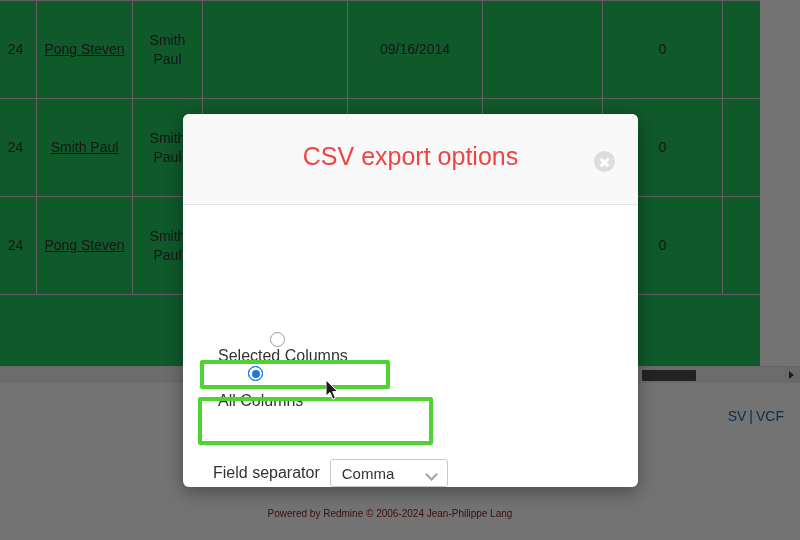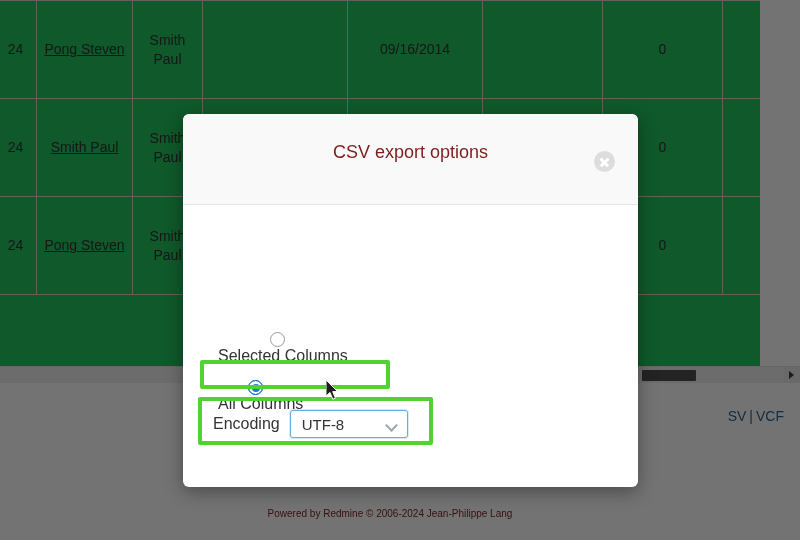--- a/index.html
+++ b/index.html
@@ -160,22 +160,22 @@
     background: #f9f9f9;
     border-bottom: 1px solid #e5e5e5;
     border-radius: 6px 6px 0 0;
   }
   .modal-title {
     position: absolute;
     left: 0;
     right: 0;
     top: 28px;
     text-align: center;
-    font-size: 18px;
-    color: #7f1d1d;
+    font-size: 25px;
+    color: #ef4444;
     font-weight: normal;
     margin: 0;
     padding: 0 48px;
   }
   .modal-close {
     position: absolute;
     right: 23px;
     top: 37px;
     width: 21px;
     height: 21px;
@@ -226,21 +226,21 @@
 
   .opt-row {
     position: absolute;
     display: flex;
     align-items: center;
     font-size: 16px;
     color: #333333;
     flex-direction: column;
   }
   #row-selected-columns { left: 35px; top: 127px; }
-  #row-all-columns      { left: 35px; top: 175px; }
+  #row-all-columns      { left: 35px; top: 161px; gap: 11px; }
 
   .radio {
     width: 15px;
     height: 15px;
     border-radius: 50%;
     border: 1px solid #9a9a9a;
     background: #ffffff;
     box-sizing: border-box;
     margin-right: 10px;
     flex: 0 0 auto;
@@ -407,29 +407,29 @@
     <div class="opt-row" id="row-selected-columns">
       <span class="radio"></span>
       <span>Selected Columns</span>
     </div>
 
     <div class="opt-row" id="row-all-columns">
       <span class="radio checked"></span>
       <span>All Columns</span>
     </div>
 
-    <div class="field-row" id="row-encoding">
-      <span class="field-label">Encoding</span>
-      <div class="select focused" id="select-encoding">
-        <span>UTF-8</span>
+
+    <div class="field-row" id="row-field-separator">
+      <span class="field-label">Field separator</span>
+      <div class="select" id="select-field-separator">
+        <span>Comma</span>
         <span class="chev"></span>
       </div>
     </div>
 
-
     <div class="hl" id="hl-all-columns"></div>
     <div class="hl" id="hl-encoding"></div>
 
   </div>
 </div>
 
 <svg id="cursor" viewBox="0 0 14 21">
   <polygon points="0,0 0,16 4,12.5 6.8,19.2 9.4,18.1 6.7,11.6 11.6,11.6" fill="#1d1d1d" stroke="#ffffff" stroke-width="1"></polygon>
 </svg>
 

